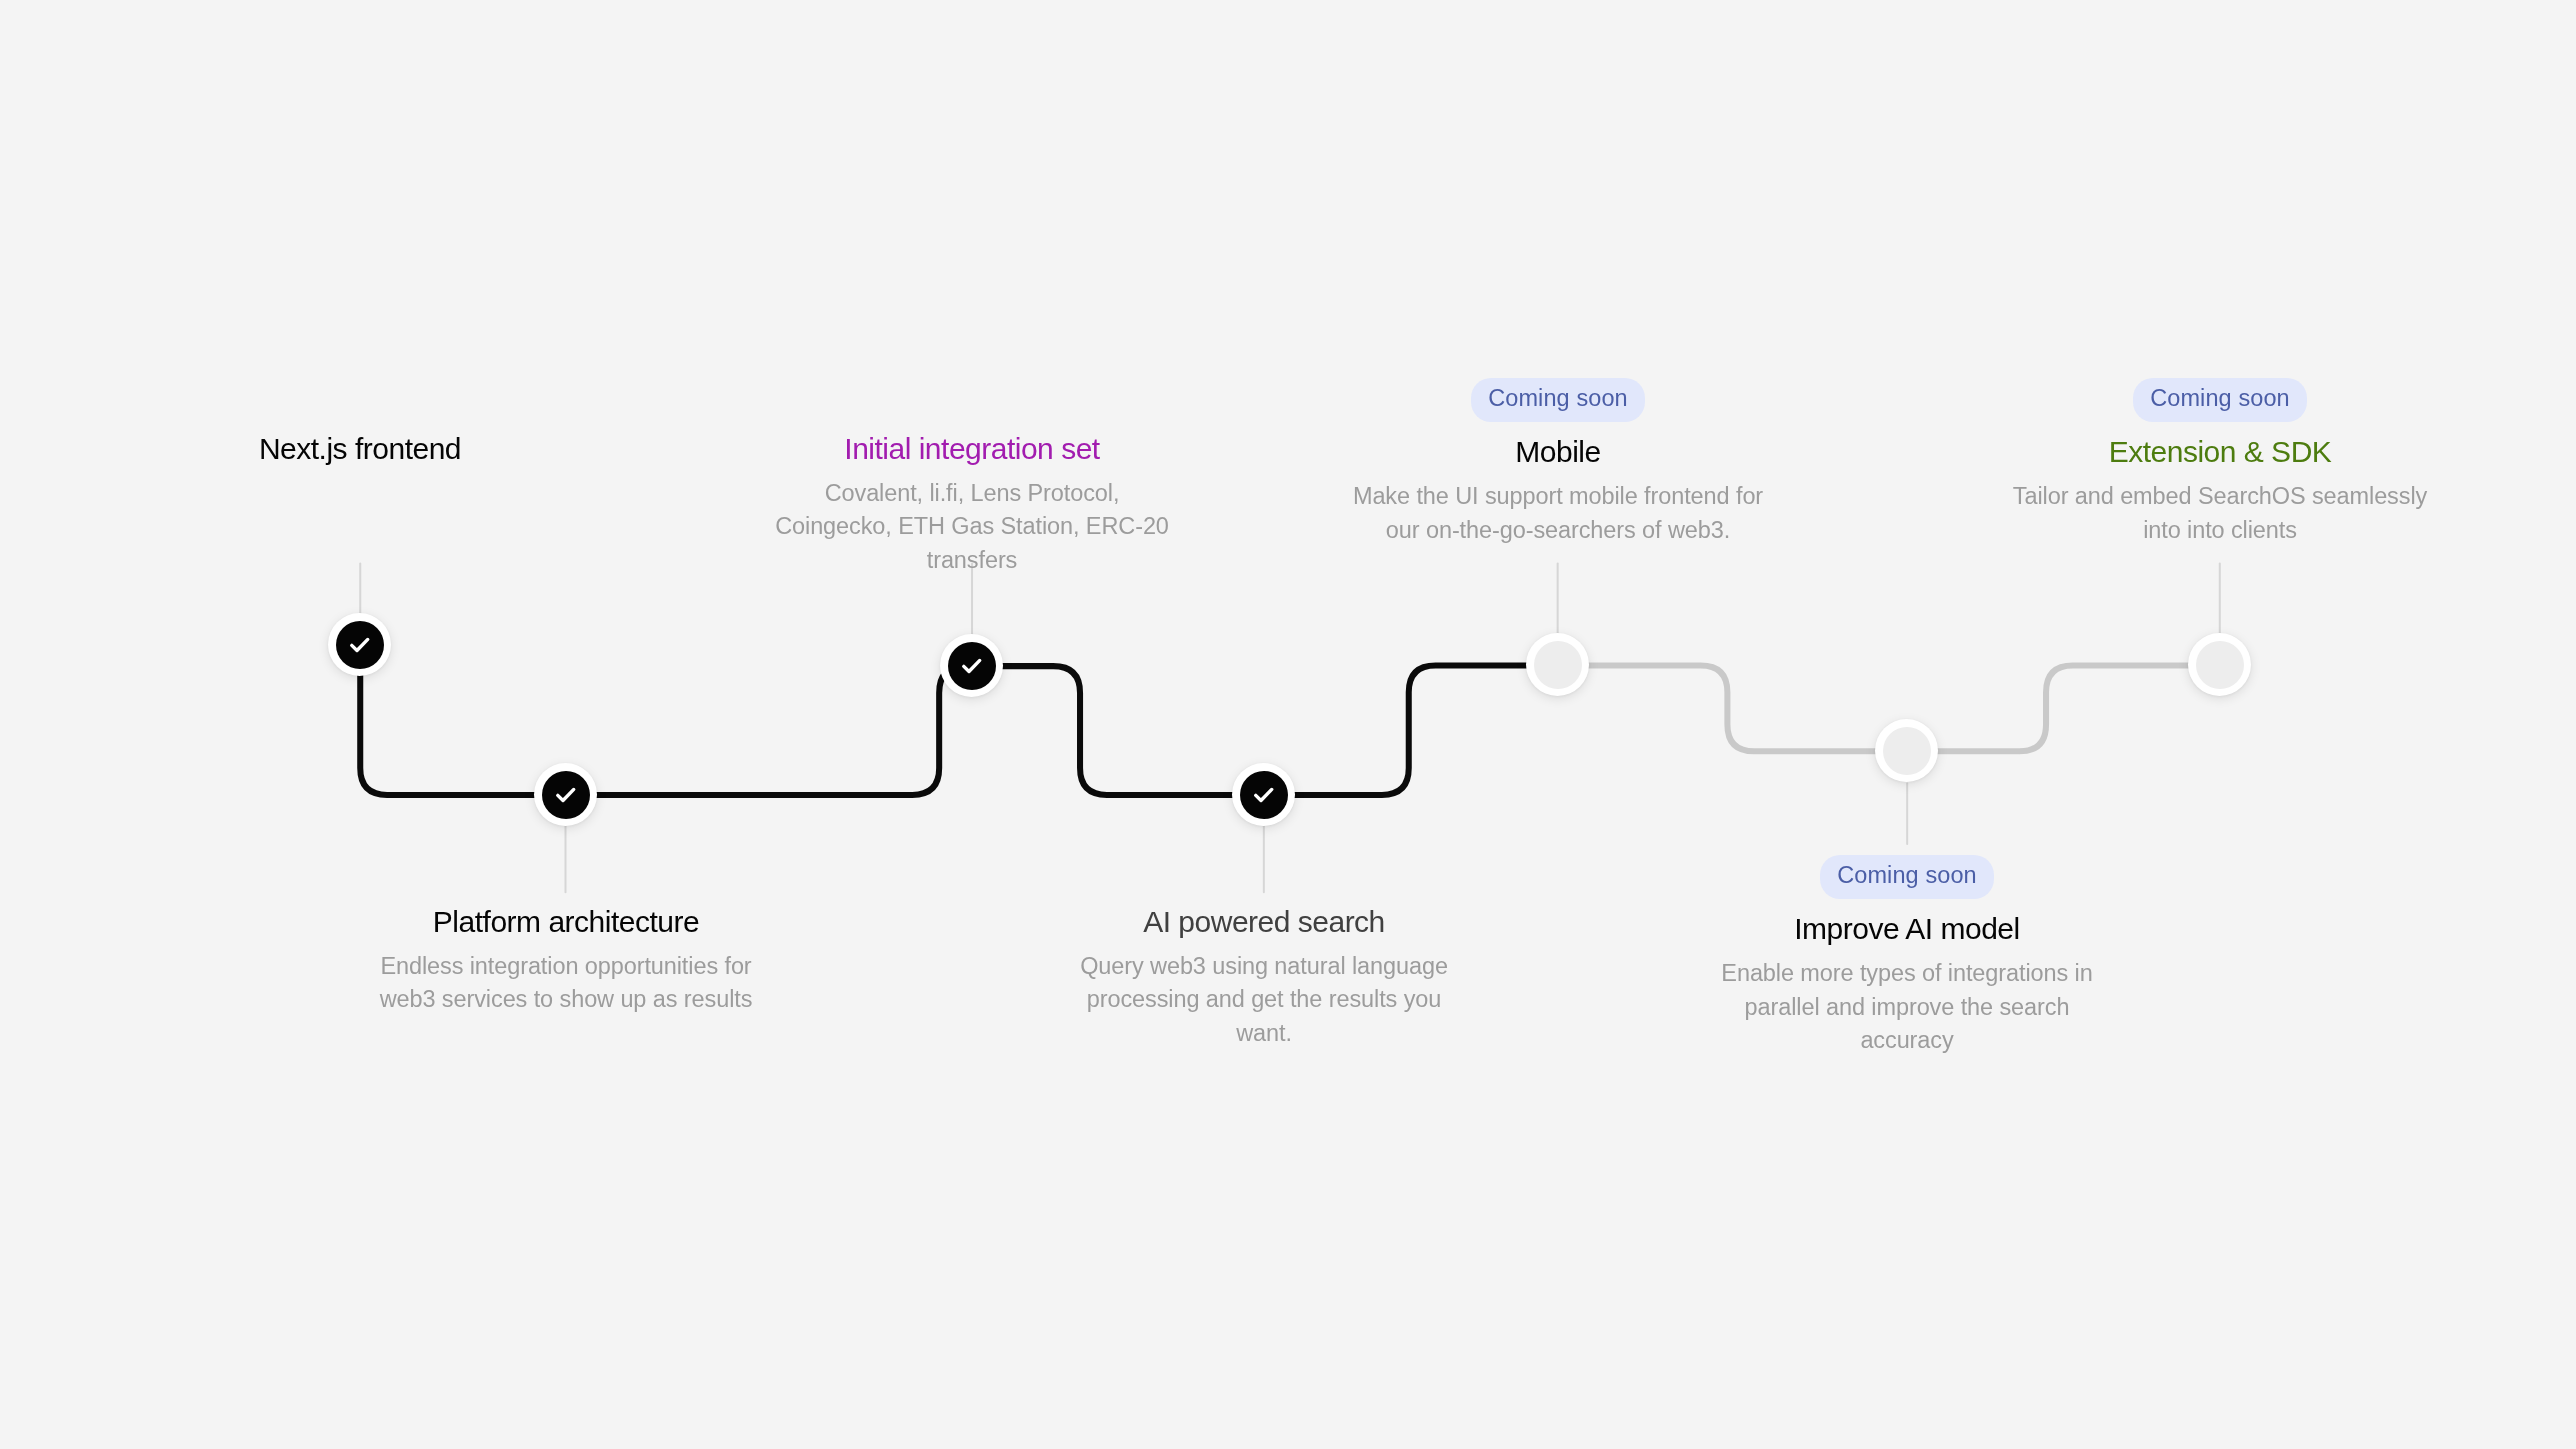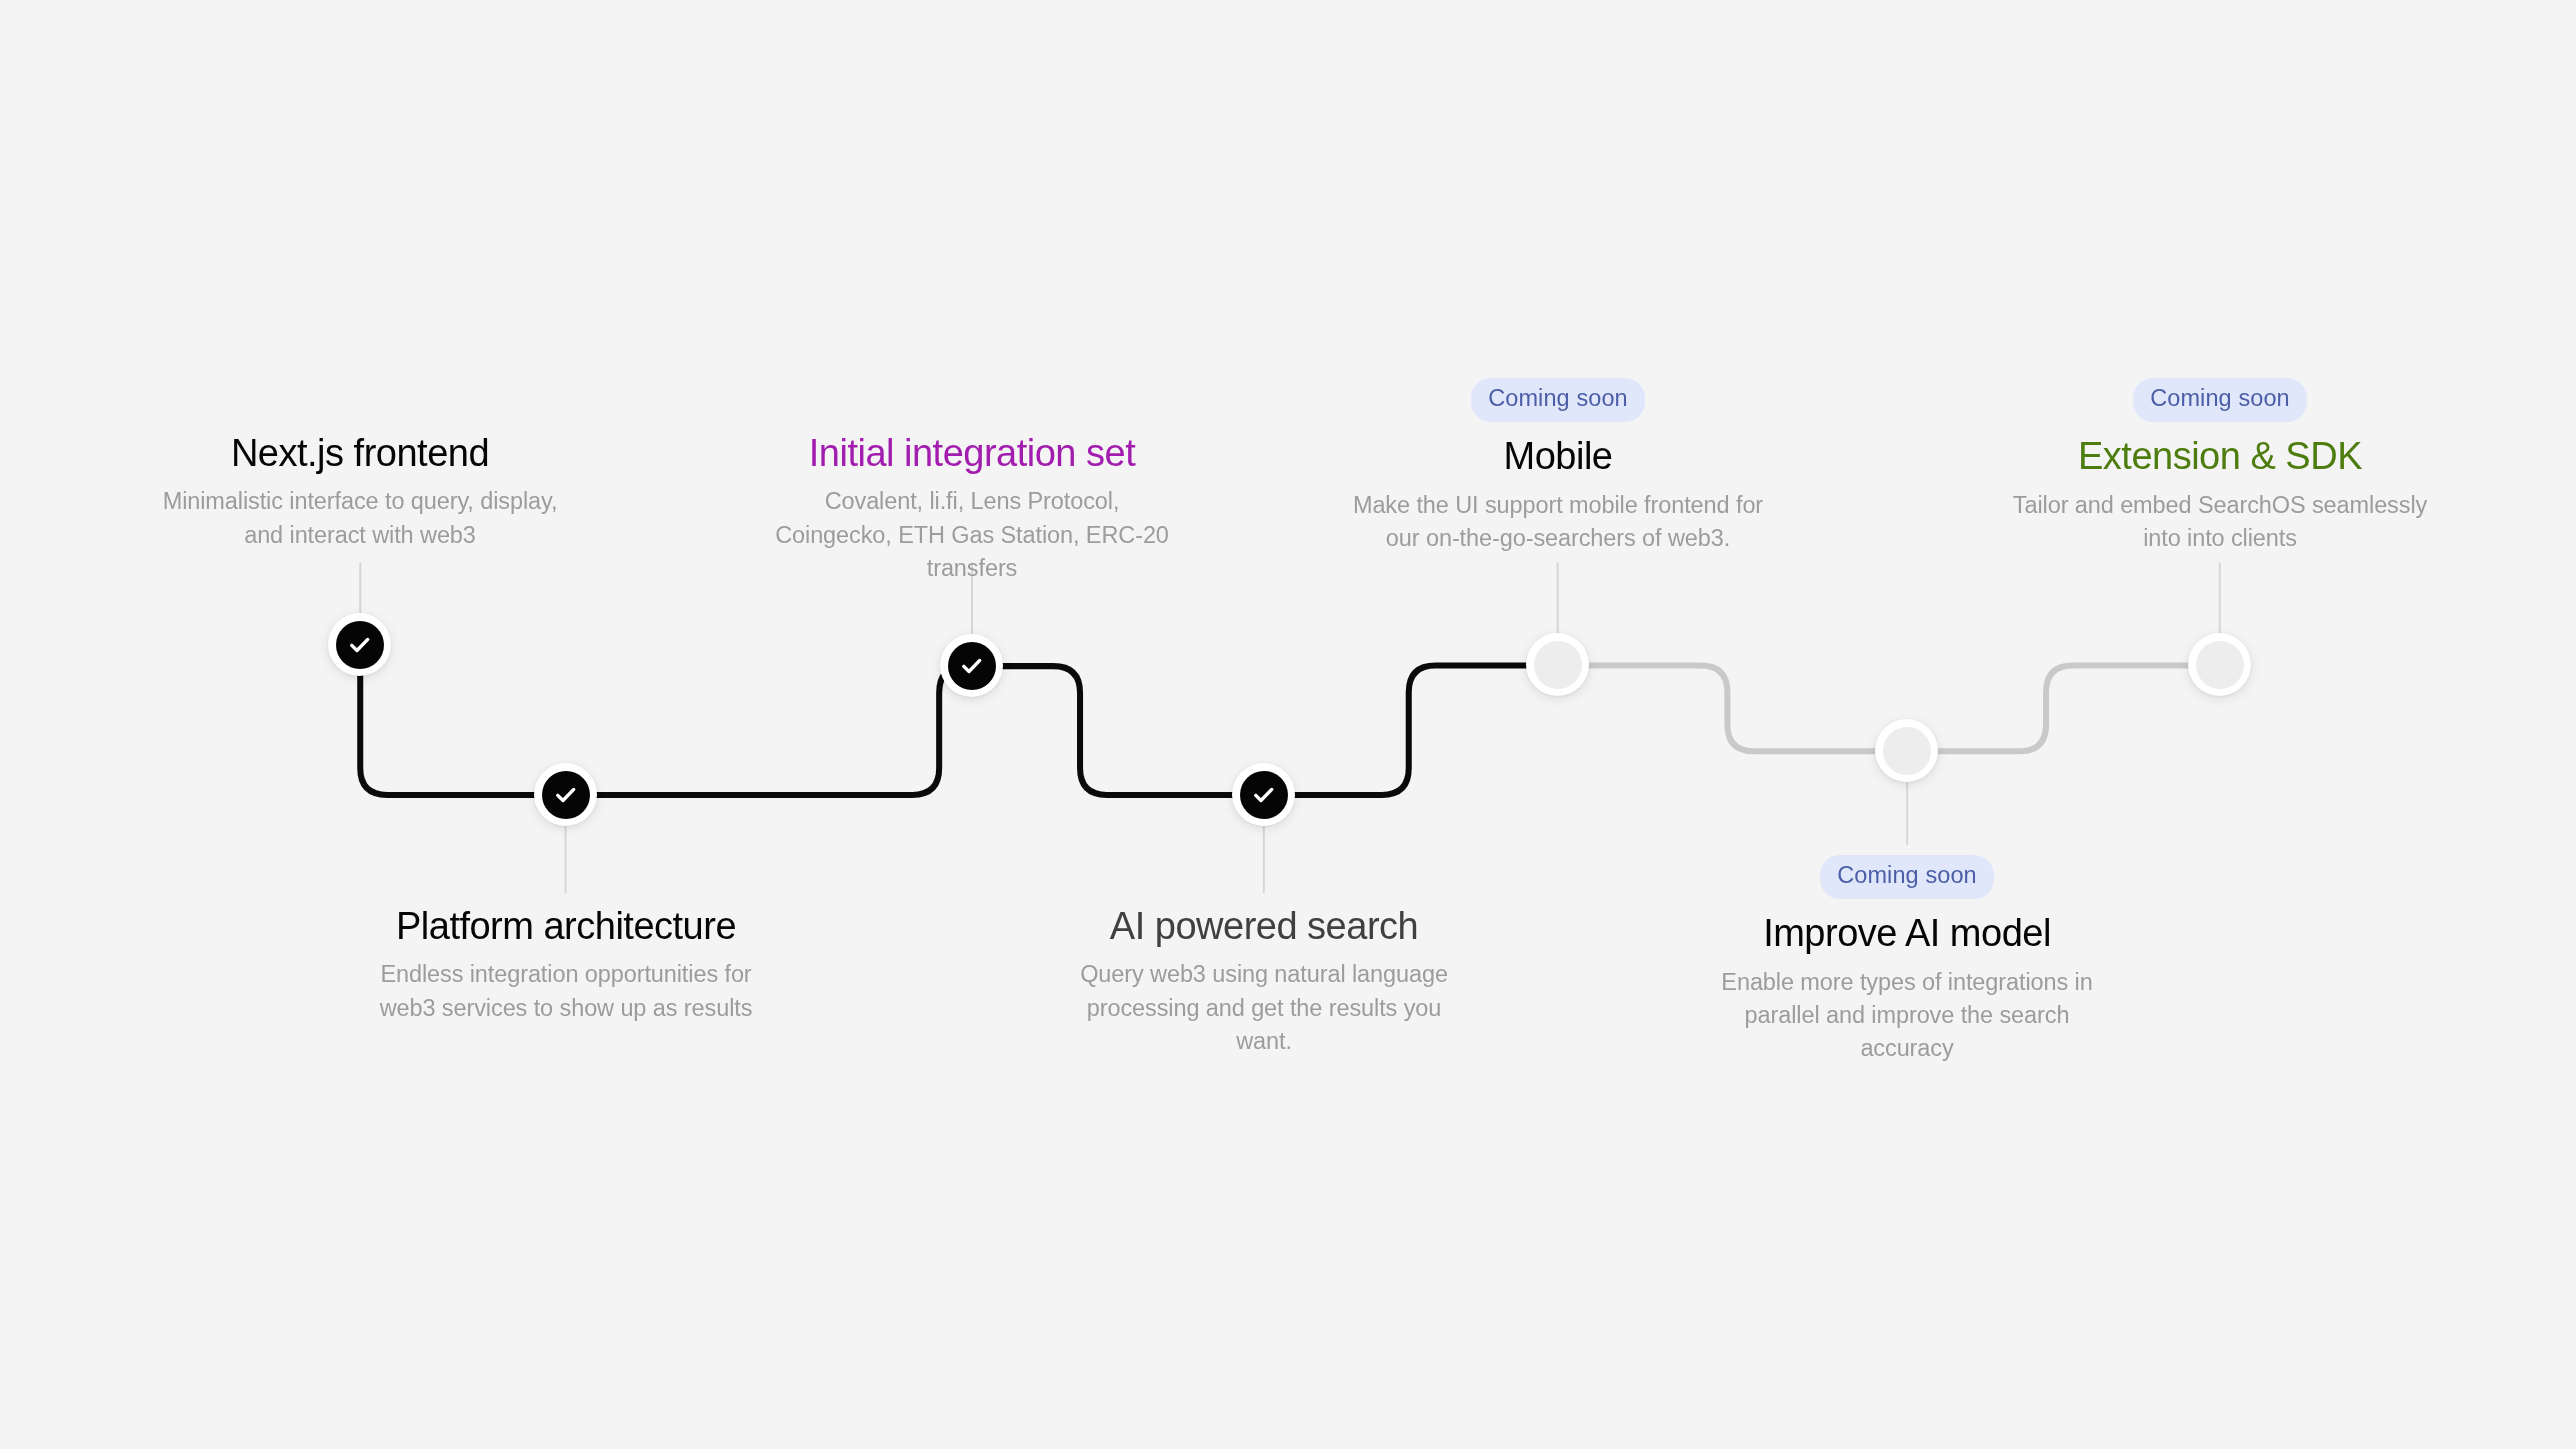--- a/index.html
+++ b/index.html
@@ -52,21 +52,21 @@
     color: #4b5ea6;
     font-size: 23.5px;
     line-height: 1;
     padding: 9.4px 17.4px 10.7px;
     border-radius: 20px;
     letter-spacing: 0.1px;
     white-space: nowrap;
   }
 
   .m-title {
-    font-size: 38px;
+    font-size: 30px;
     line-height: 1.06;
     color: #050505;
     font-weight: 400;
     letter-spacing: -0.5px;
     white-space: nowrap;
   }
   .m-desc {
     margin-top: 12px;
     font-size: 23.5px;
     line-height: 1.42;
@@ -116,21 +116,20 @@
         <line x1="2843" x2="2843" y1="1168" y2="1258" stroke="#d6d6d6" stroke-width="3" stroke-linecap="round"></line>
         <line x1="3309" x2="3309" y1="840" y2="945" stroke="#d6d6d6" stroke-width="3" stroke-linecap="round"></line>
       </g>
     <path id="todo-path" fill="none" stroke="#c9c9c9" stroke-width="9" stroke-linecap="round" stroke-linejoin="round" d="M 2322 992 L 2535 992 Q 2575 992 2575 1032 L 2575 1080 Q 2575 1120 2615 1120 L 3010 1120 Q 3050 1120 3050 1080 L 3050 1032 Q 3050 992 3090 992 L 3309 992"></path>
     <path id="done-path" fill="none" stroke="#0a0a0a" stroke-width="9" stroke-linecap="round" stroke-linejoin="round" d="M 537 1000 L 537 1145 Q 537 1185 577 1185 L 1360 1185 Q 1400 1185 1400 1145 L 1400 1033 Q 1400 993 1440 993 L 1570 993 Q 1610 993 1610 1033 L 1610 1145 Q 1610 1185 1650 1185 L 2060 1185 Q 2100 1185 2100 1145 L 2100 1032 Q 2100 992 2140 992 L 2322 992"></path>
   </svg>
 
   <div id="labels">
       <div class="milestone above" style="left: 360px; top: 433px;">
         <div class="m-title" style="color: rgb(5, 5, 5);">Next.js frontend</div>
-        <div class="m-desc" style="color: rgb(156, 156, 156);">Minimalistic interface to query, display, and interact with web3</div>
       </div>
       <div class="milestone below" style="left: 566px; top: 906px;">
         <div class="m-title" style="color: rgb(5, 5, 5);">Platform architecture</div>
         <div class="m-desc" style="color: rgb(156, 156, 156);">Endless integration opportunities for web3 services to show up as results</div>
       </div>
       <div class="milestone above" style="left: 972px; top: 433px;">
         <div class="m-title" style="color: #a21caf;">Initial integration set</div>
         <div class="m-desc" style="color: rgb(156, 156, 156);">Covalent, li.fi, Lens Protocol, Coingecko, ETH Gas Station, ERC-20 transfers</div>
       </div>
       <div class="milestone below" style="left: 1264px; top: 906px;">

